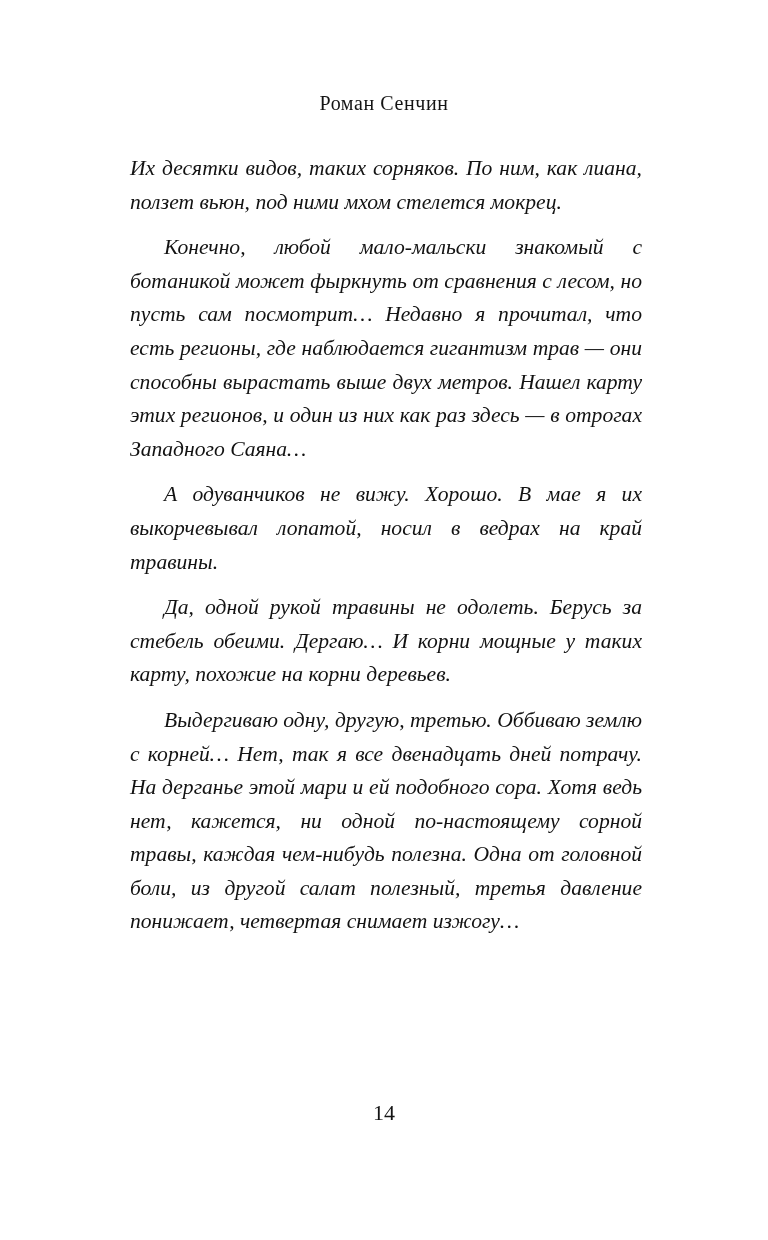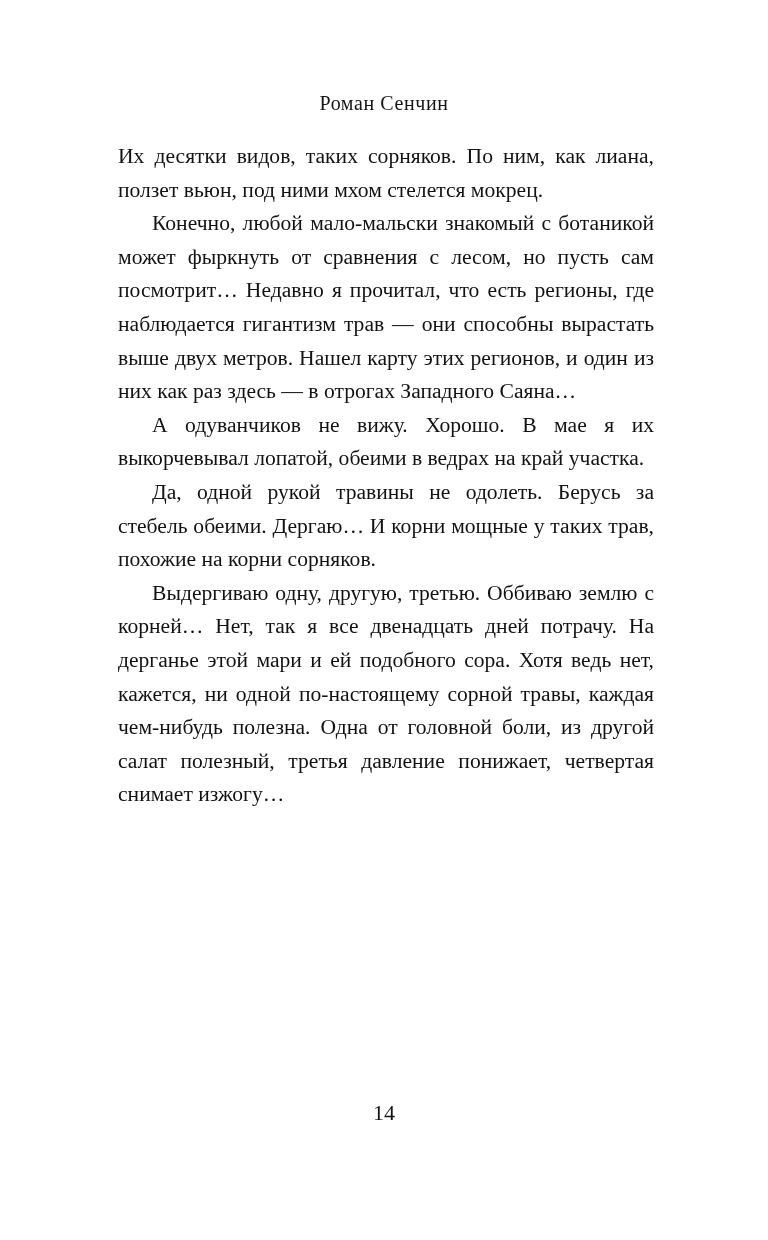--- a/index.html
+++ b/index.html
@@ -40,22 +40,23 @@
     left: 118px;
     width: 536px;
     font-size: 21.6px;
     line-height: 33.6px;
     text-align: justify;
     text-justify: inter-word;
     color: #121212;
     hyphens: manual;
   }
   .body-text p {
-    margin: 0;
+    margin: 12px;
     text-indent: 34px;
+    font-style: italic;
   }
   .body-text p.noindent {
     text-indent: 0;
   }
   .folio {
     position: absolute;
     top: 1100px;
     left: 0;
     width: 768px;
     text-align: center;
@@ -66,20 +67,20 @@
 </head>
 <body>
 
 <div class="page">
 
   <div class="running-head">Роман Сенчин</div>
 
   <div class="body-text">
     <p class="noindent">Их десятки видов, таких сорняков. По ним, как лиана, ползет вьюн, под ними мхом стелется мокрец.</p>
     <p>Конечно, любой мало-мальски знакомый с ботаникой может фыркнуть от сравнения с лесом, но пусть сам посмотрит… Недавно я прочитал, что есть регионы, где наблюдается гигантизм трав — они способны вырастать выше двух метров. Нашел карту этих регионов, и один из них как раз здесь — в отрогах Западного Саяна…</p>
-    <p>А одуванчиков не вижу. Хорошо. В мае я их выкорчевывал лопатой, обеими в ведрах на край участка.</p>
-    <p>Да, одной рукой травины не одолеть. Берусь за стебель обеими. Дергаю… И корни мощные у таких трав, похожие на корни сорняков.</p>
+    <p>А одуванчиков не вижу. Хорошо. В мае я их выкорчевывал лопатой, носил в ведрах на край травины.</p>
+    <p>Да, одной рукой травины не одолеть. Берусь за стебель обеими. Дергаю… И корни мощные у таких карту, похожие на корни деревьев.</p>
     <p>Выдергиваю одну, другую, третью. Оббиваю землю с корней… Нет, так я все двенадцать дней потрачу. На дерганье этой мари и ей подобного сора. Хотя ведь нет, кажется, ни одной по-настоящему сорной травы, каждая чем-нибудь полезна. Одна от головной боли, из другой салат полезный, третья давление понижает, четвертая снимает изжогу…</p>
   </div>
 
   <div class="folio">14</div>
 
 </div>
 
 </body></html>

